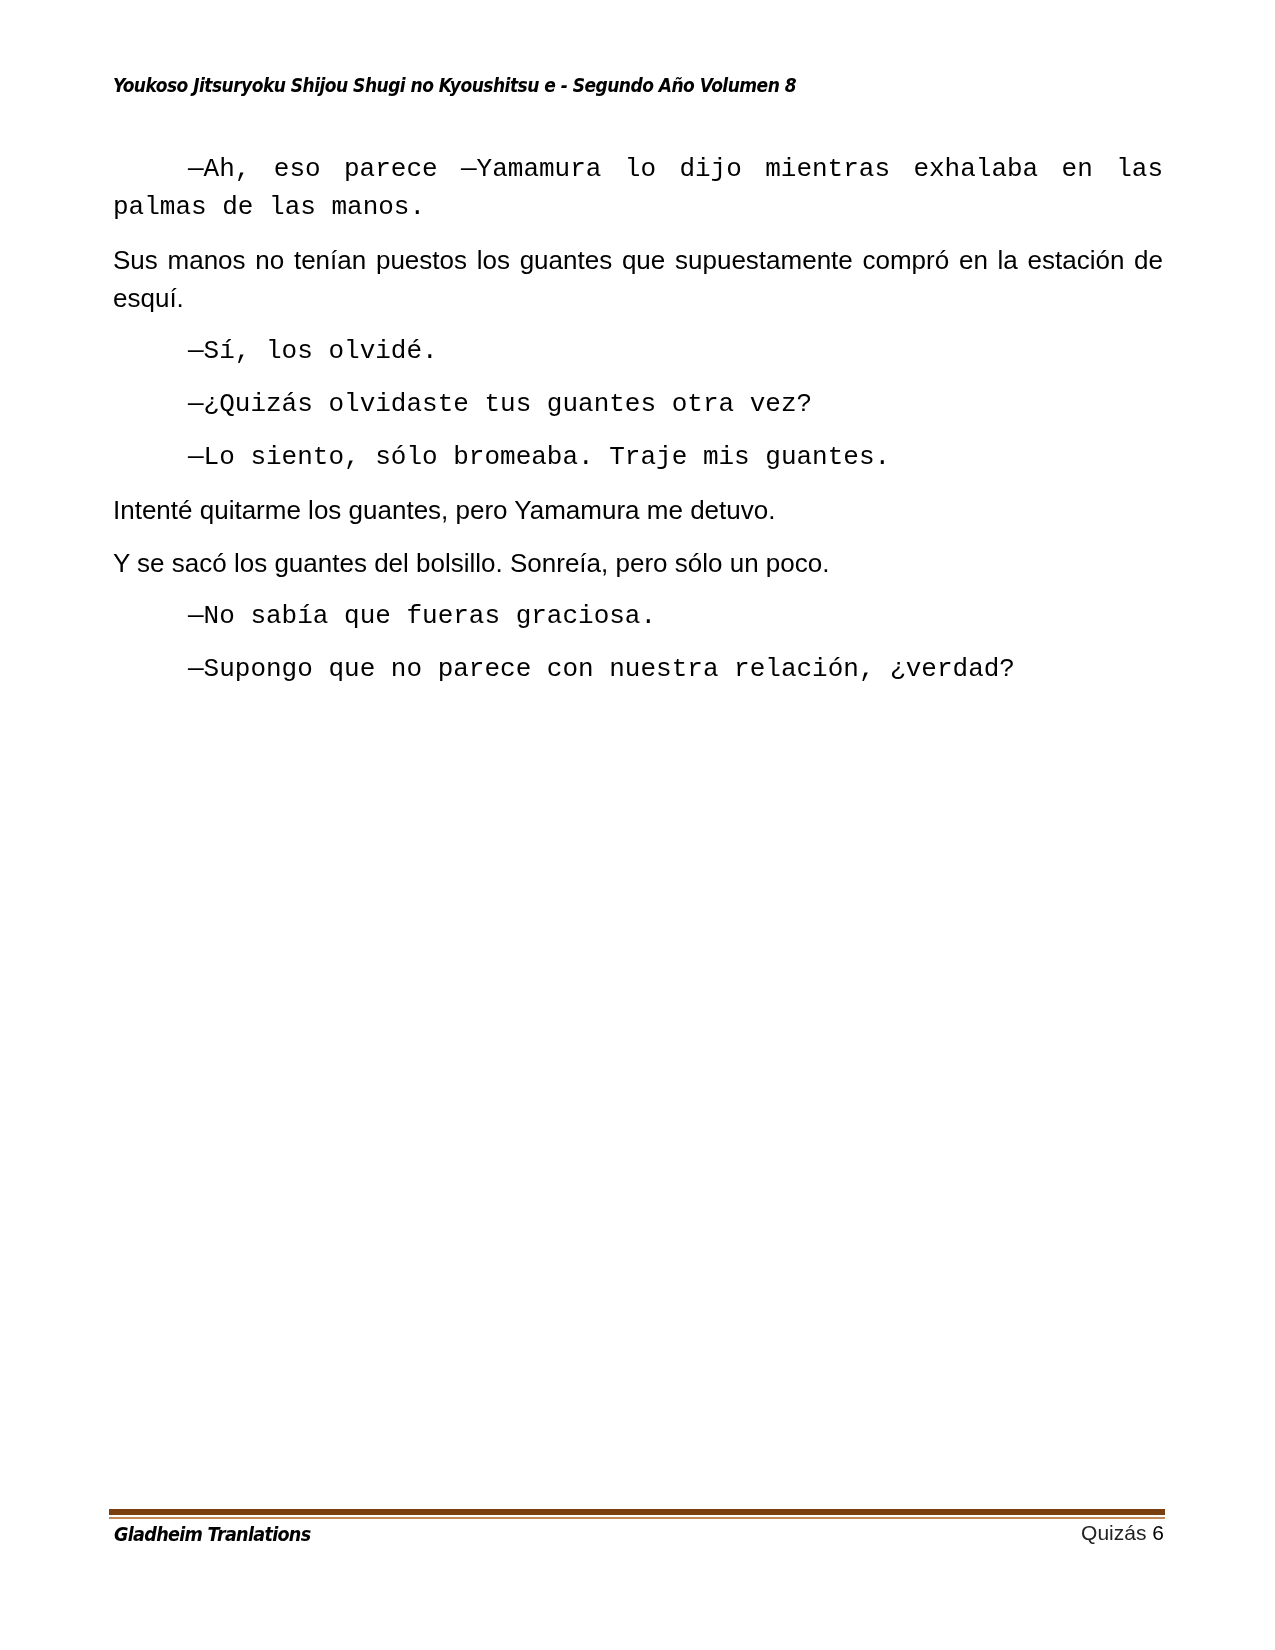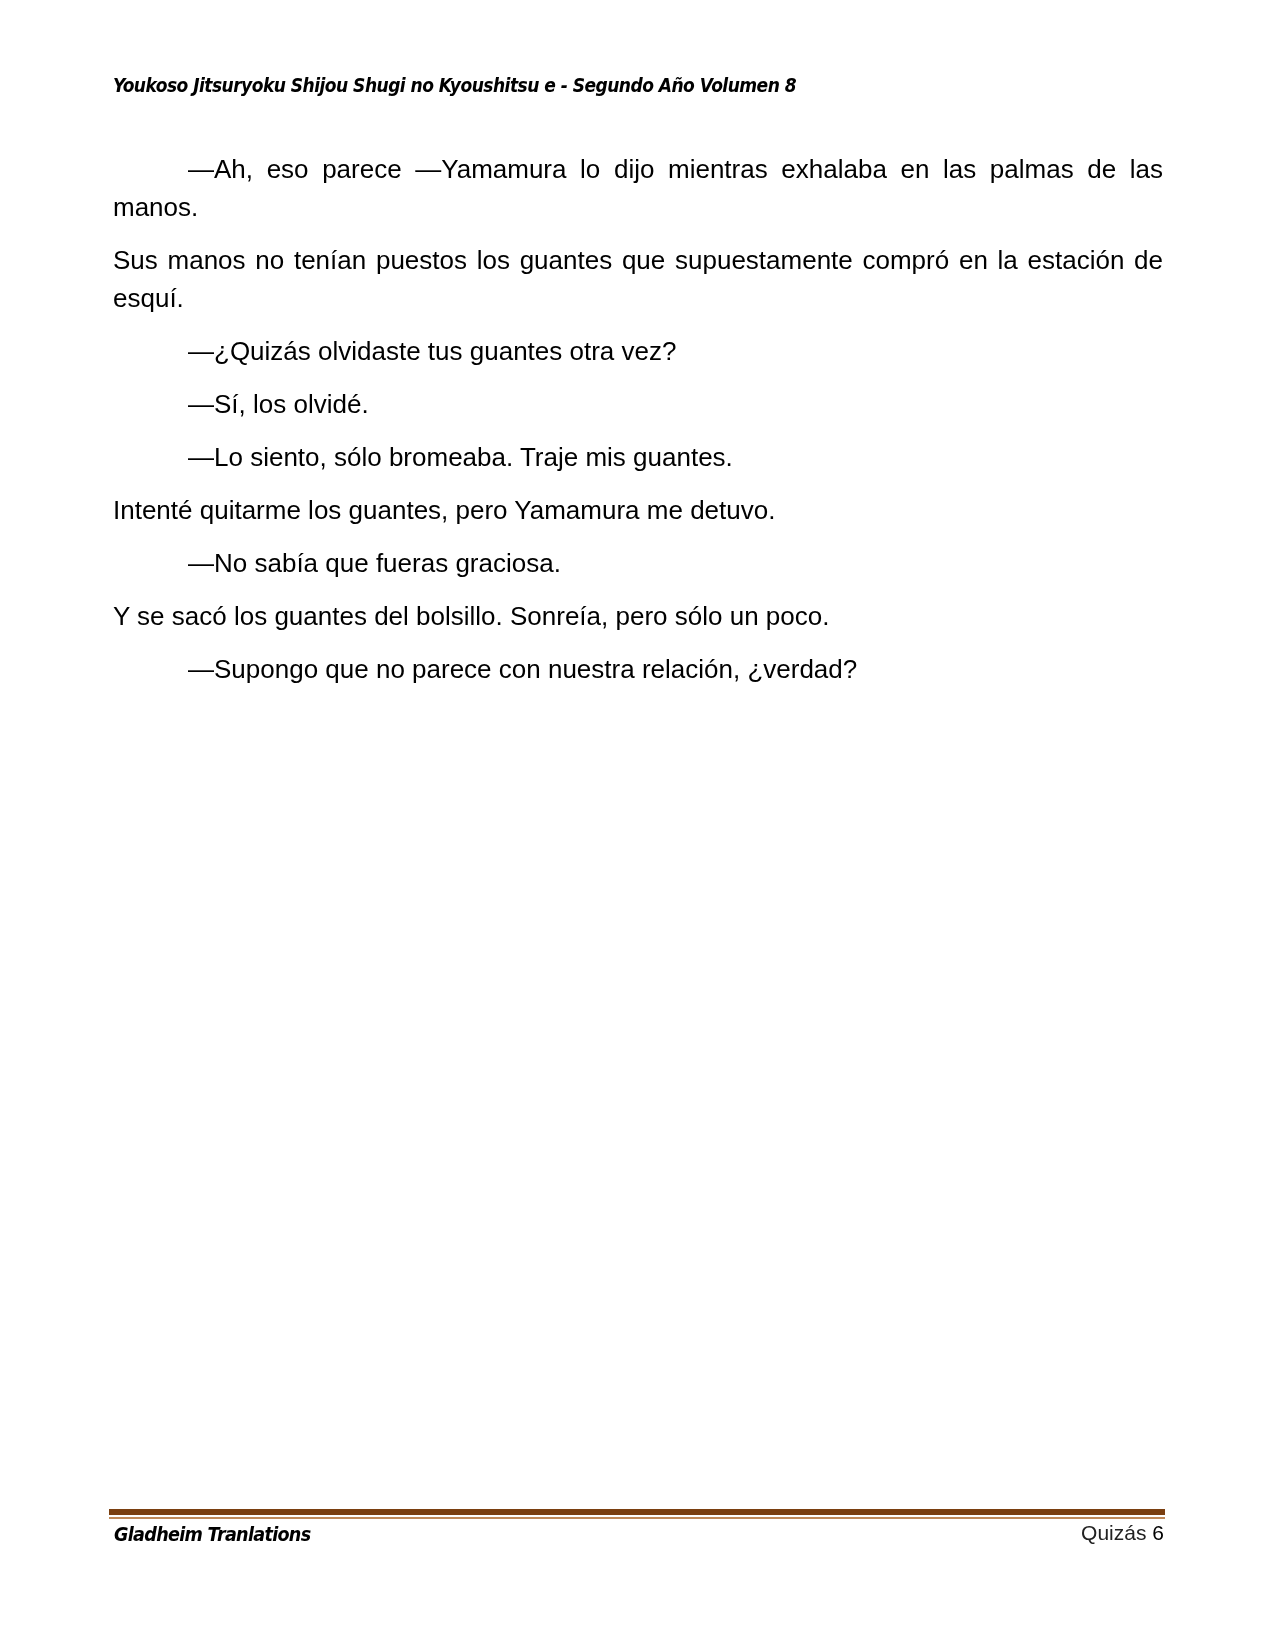--- a/index.html
+++ b/index.html
@@ -35,20 +35,21 @@
       font-family: "Liberation Sans", sans-serif;
       font-size: 26px;
       line-height: 38px;
     }
     .para {
       margin: 0 0 15px 0;
       text-align: justify;
     }
     .para.indent {
       text-indent: 75px;
+      font-family: Liberation Mono, monospace;
     }
     .footer-rule {
       position: absolute;
       left: 109px;
       top: 1509px;
       width: 1056px;
       height: 6px;
       background: #7a3f10;
     }
     .footer-rule-thin {
@@ -86,26 +87,26 @@
     }
   </style>
 </head>
 <body>
 
 <div class="page-header">Youkoso Jitsuryoku Shijou Shugi no Kyoushitsu e - Segundo Año Volumen 8</div>
 
 <div class="body-text">
   <p class="para indent">—Ah, eso parece —Yamamura lo dijo mientras exhalaba en las palmas de las manos.</p>
   <p class="para">Sus manos no tenían puestos los guantes que supuestamente compró en la estación de esquí.</p>
+  <p class="para indent">—Sí, los olvidé.</p>
   <p class="para indent">—¿Quizás olvidaste tus guantes otra vez?</p>
-  <p class="para indent">—Sí, los olvidé.</p>
   <p class="para indent">—Lo siento, sólo bromeaba. Traje mis guantes.</p>
   <p class="para">Intenté quitarme los guantes, pero Yamamura me detuvo.</p>
+  <p class="para">Y se sacó los guantes del bolsillo. Sonreía, pero sólo un poco.</p>
   <p class="para indent">—No sabía que fueras graciosa.</p>
-  <p class="para">Y se sacó los guantes del bolsillo. Sonreía, pero sólo un poco.</p>
   <p class="para indent">—Supongo que no parece con nuestra relación, ¿verdad?</p>
 </div>
 
 <div class="footer-rule"></div>
 <div class="footer-rule-thin"></div>
 
 <div class="footer-left">Gladheim Tranlations</div>
 <div class="footer-right">
   <span>Quizás</span>
   <span class="num">6</span>

